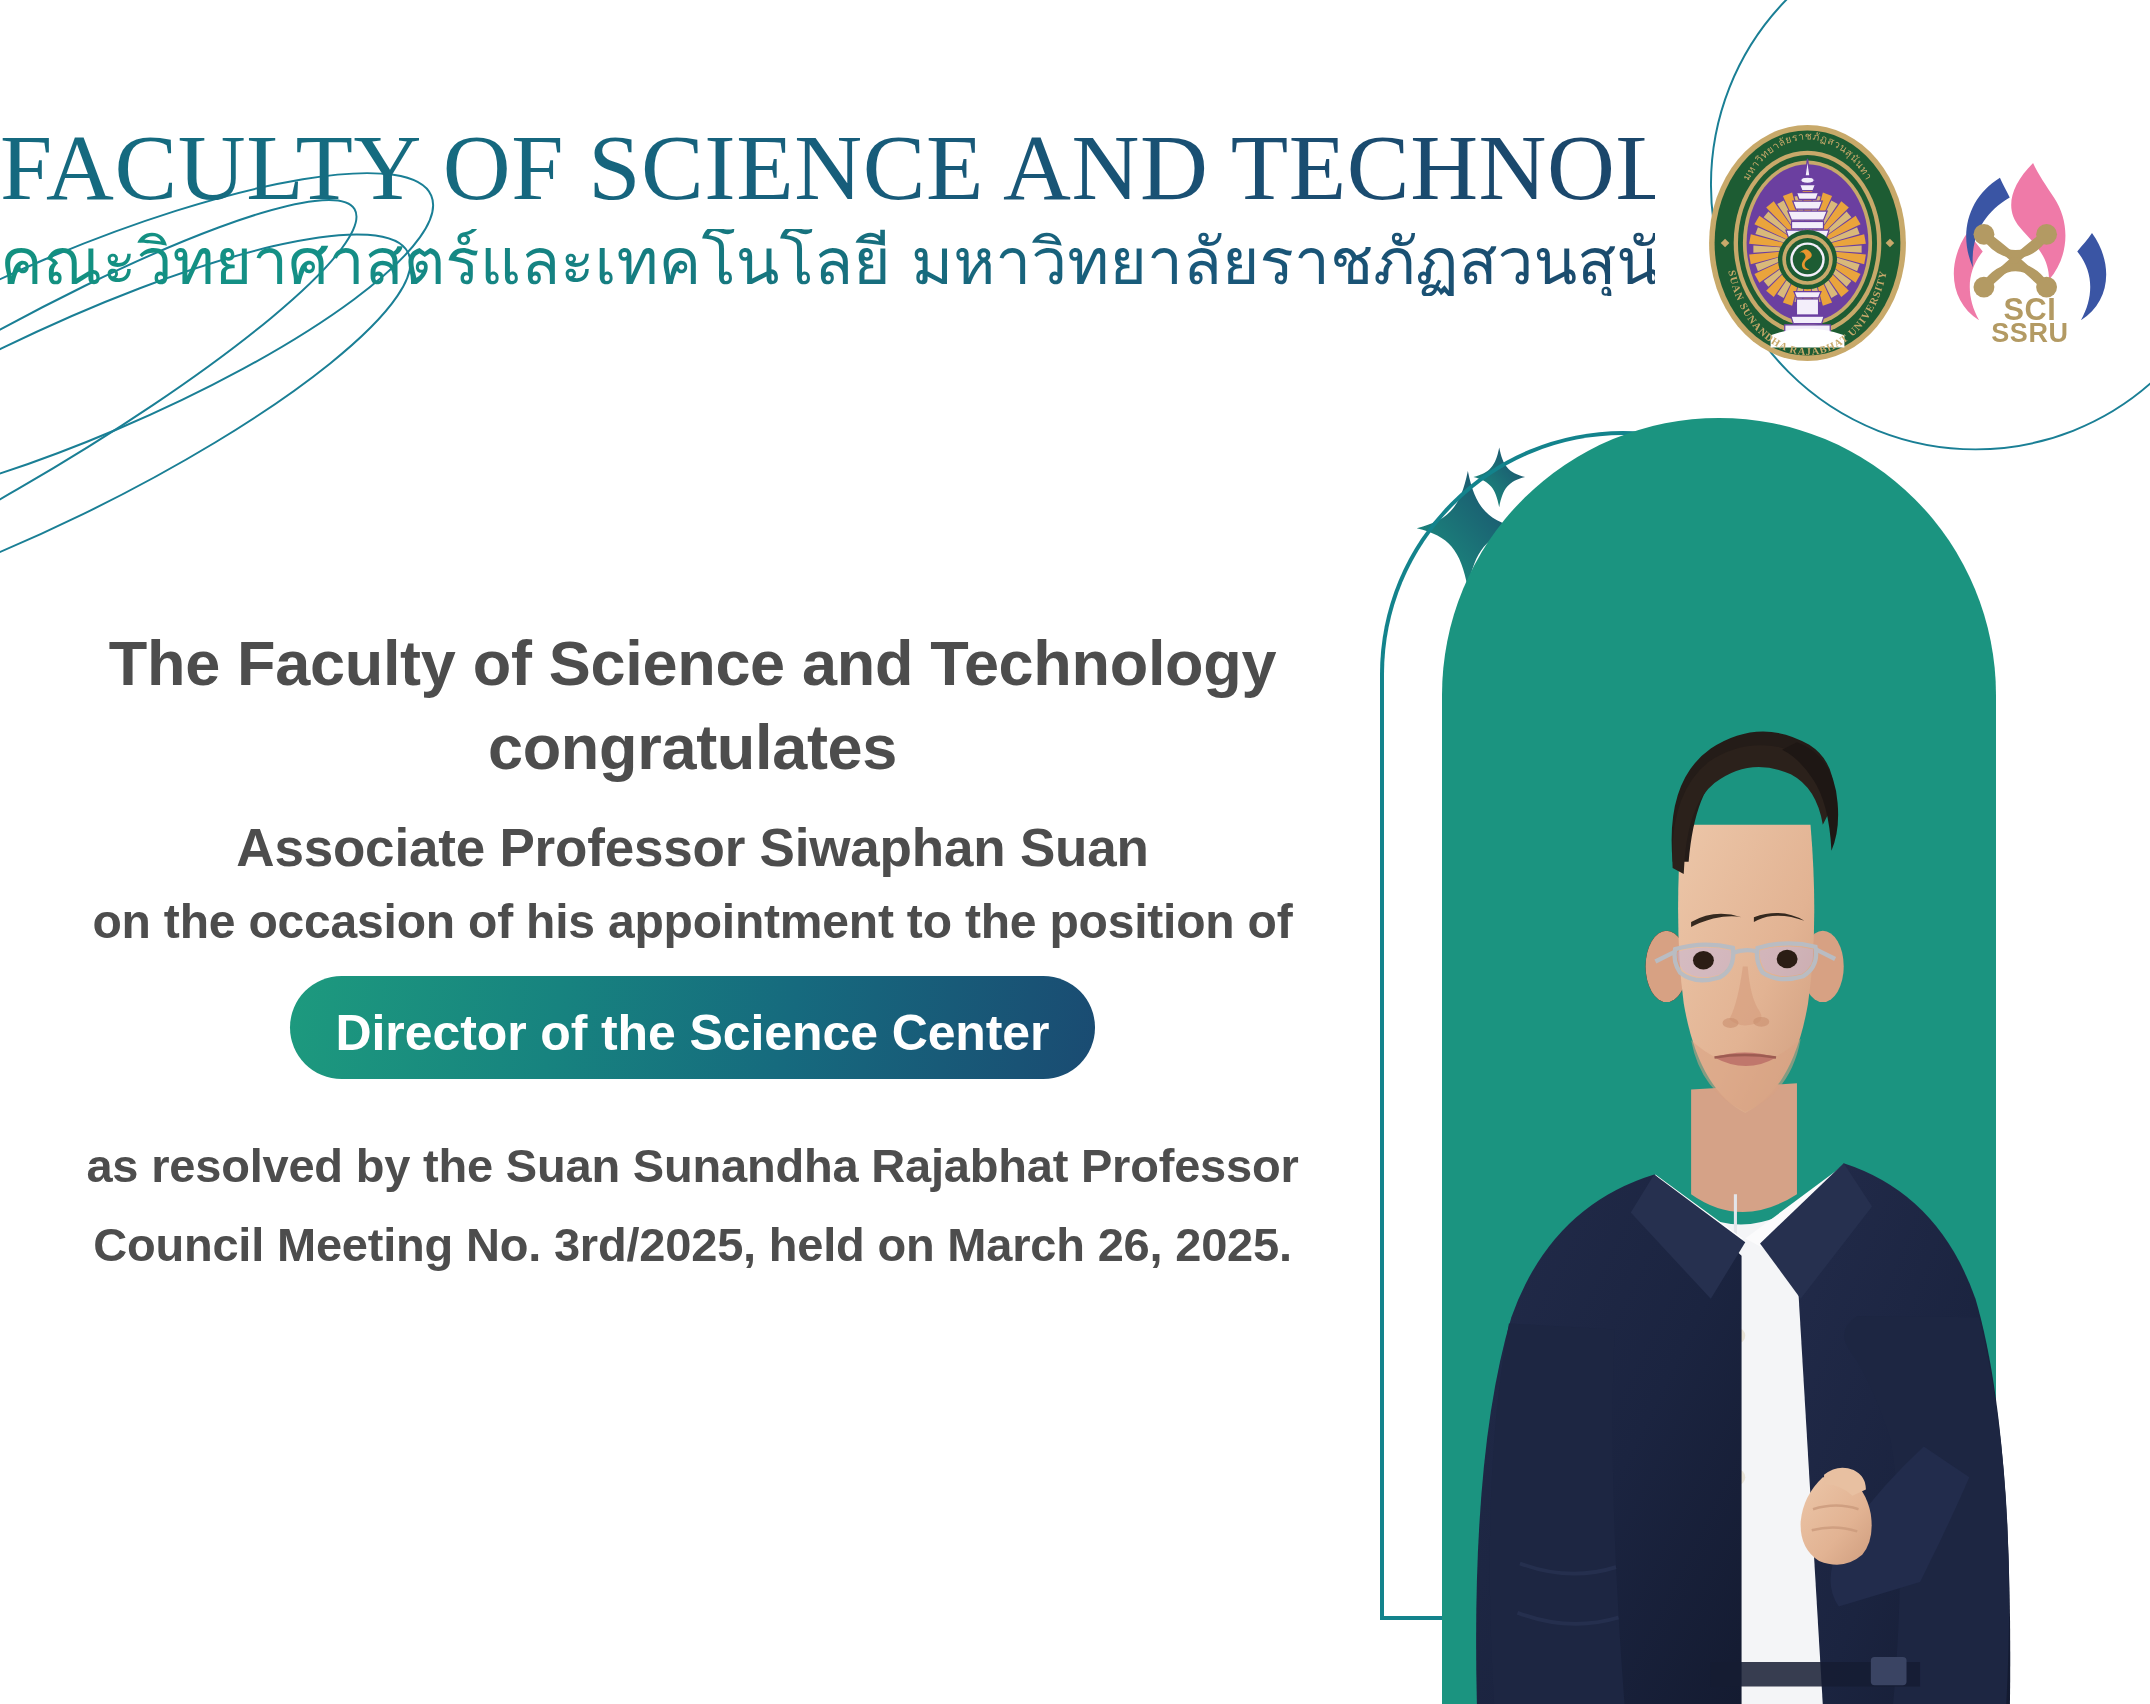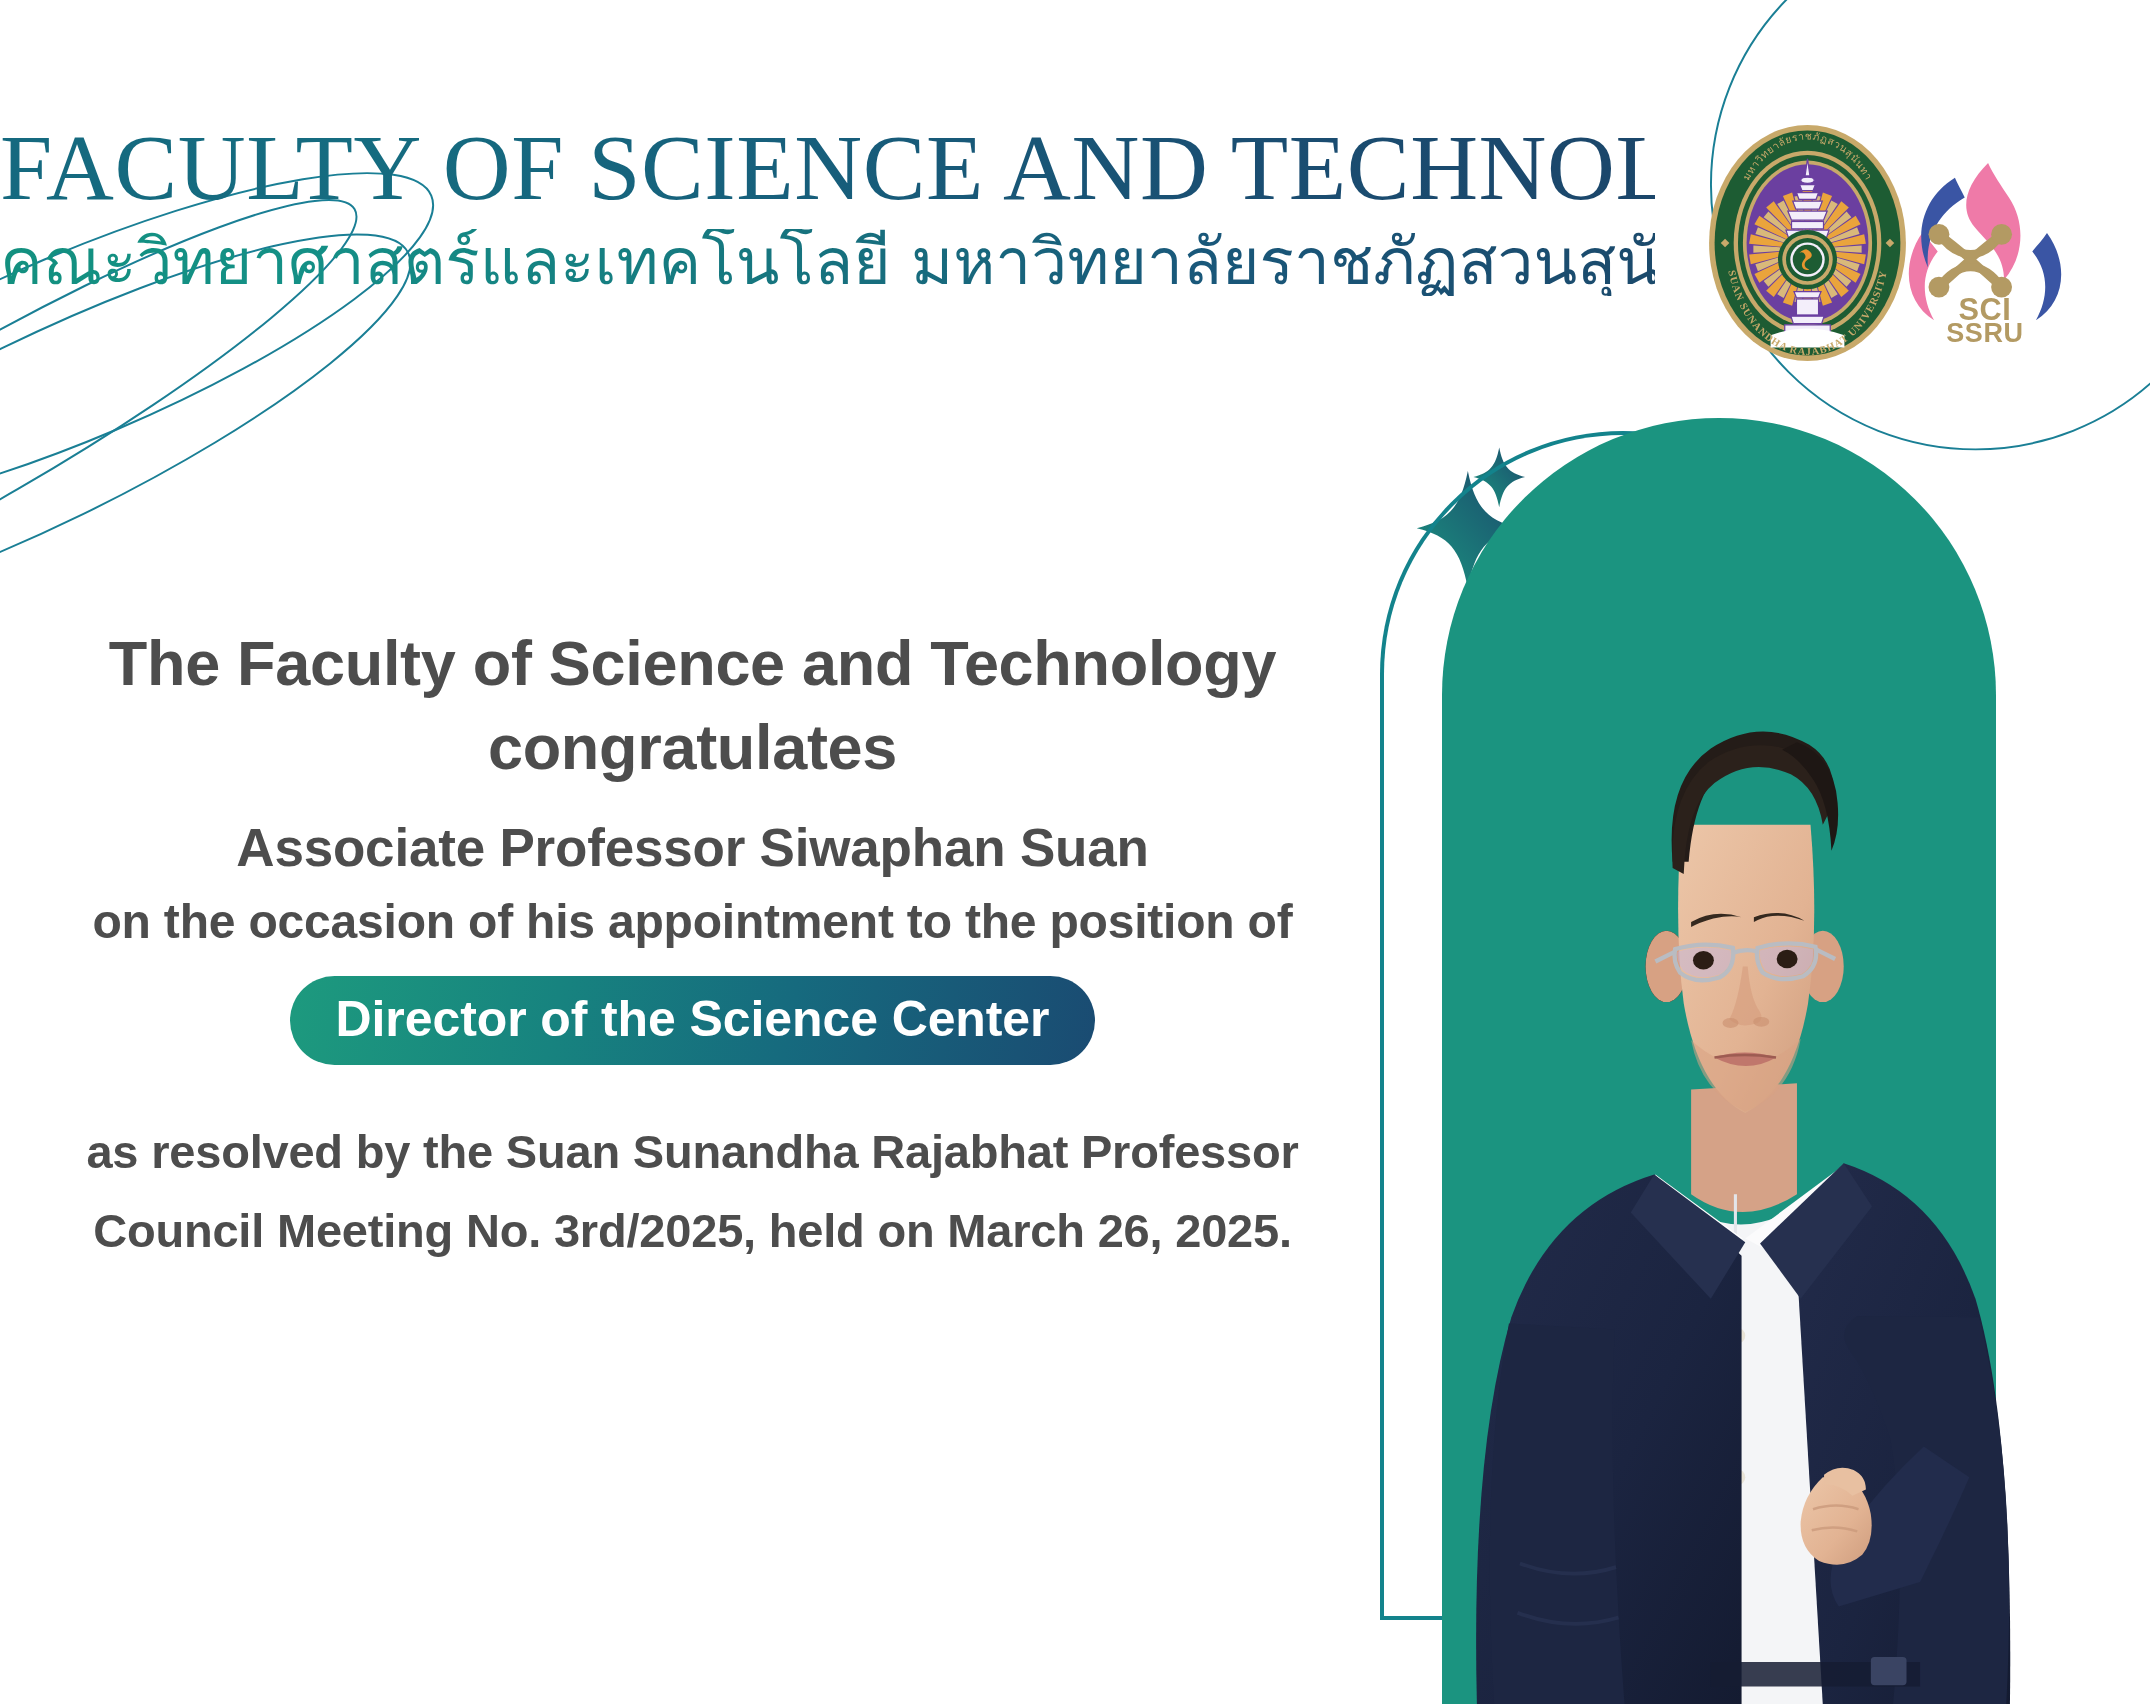--- a/index.html
+++ b/index.html
@@ -61,21 +61,21 @@
   
   .logo-seal {
     position: absolute;
     left: 1706px;
     top: 123px;
     width: 203px;
     height: 240px;
   }
   .logo-sci {
     position: absolute;
-    left: 1896px;
+    left: 1941px;
     top: 159px;
     width: 178px;
     height: 185px;
   }
 
   
   .arch-outline {
     position: absolute;
     left: 1380px;
     top: 431px;
@@ -137,21 +137,21 @@
   }
   .line-occasion {
     margin-top: 16px;
     font-size: 48px;
     font-weight: bold;
     letter-spacing: -0.2px;
   }
   .pill {
     display: inline-block;
     margin-top: 27px;
-    padding: 18px 46px 21px 46px;
+    padding: 32px 46px 21px 46px;
     border-radius: 55px;
     background: linear-gradient(100deg, #1d9a7e 0%, #17837f 33%, #166a7e 62%, #1a4b72 100%);
     color: #ffffff;
     font-size: 50px;
     font-weight: bold;
     letter-spacing: -0.1px;
     line-height: 1.0;
   }
   .line-resolved {
     margin-top: 59px;

